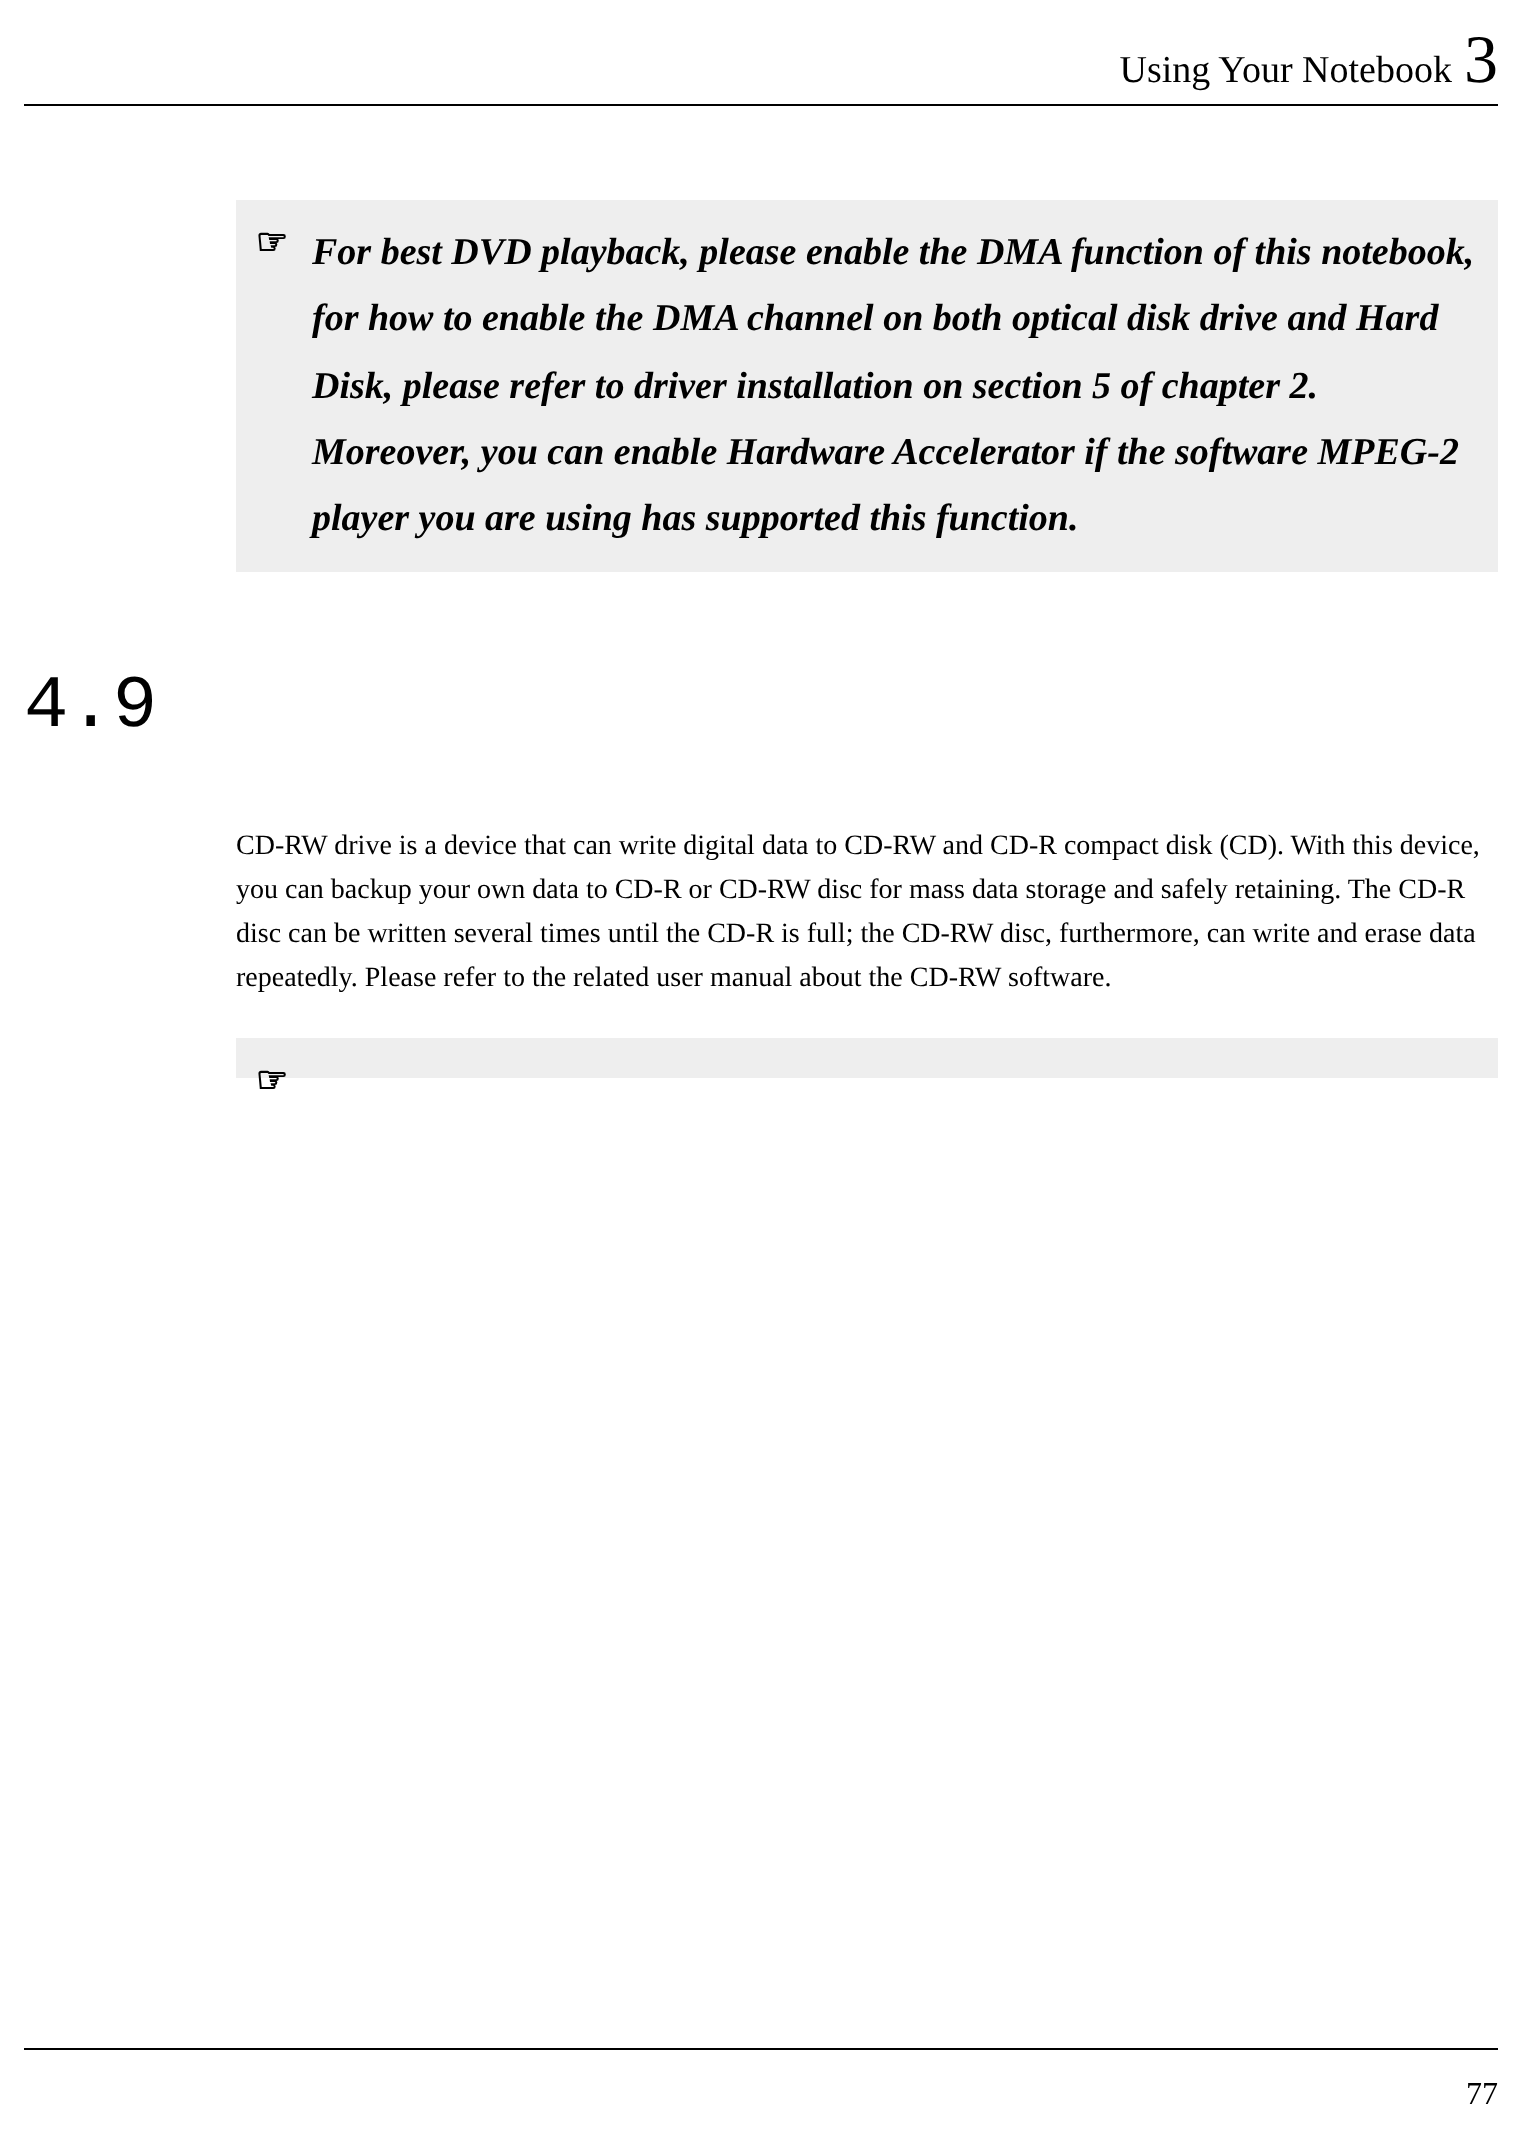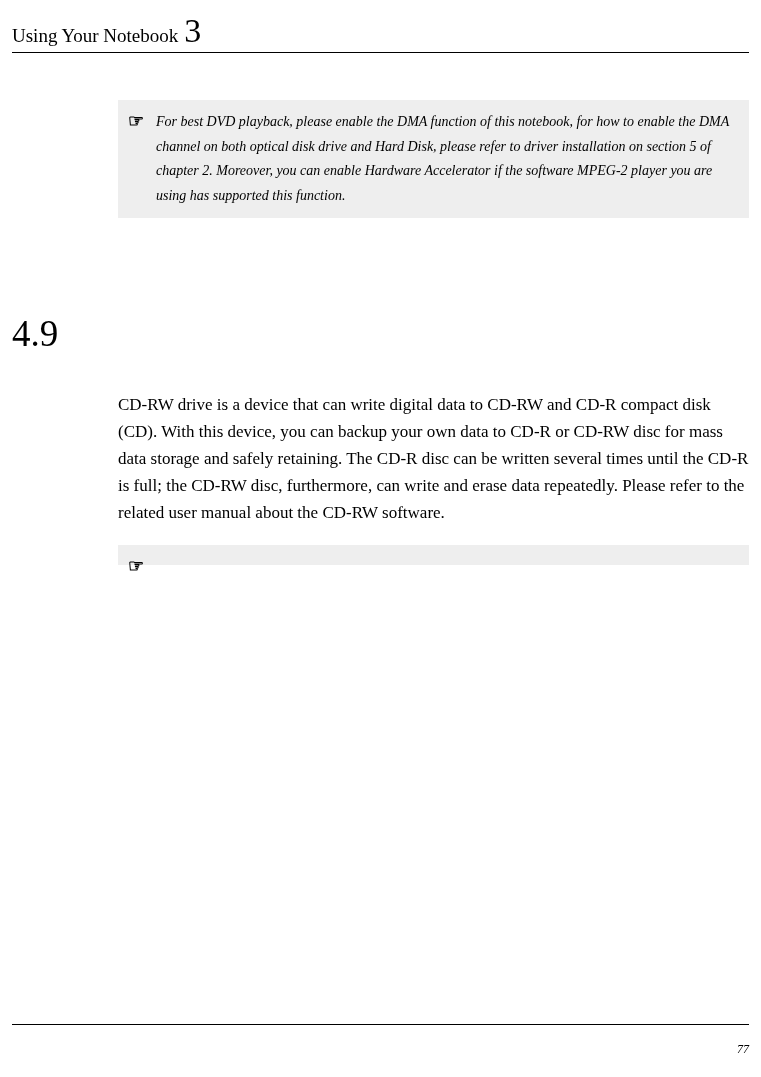--- a/index.html
+++ b/index.html
@@ -14,20 +14,21 @@
       font-family: Garamond, Georgia, serif;
       position: relative;
       color: #000;
     }
     .header {
       position: absolute;
       top: 14px;
       left: 12px;
       right: 12px;
       display: flex;
+      justify-content: flex-end;
       align-items: baseline;
       border-bottom: 1.5px solid #000;
       padding-bottom: 4px;
     }
     .header-title {
       font-size: 19px;
       font-family: Garamond, Georgia, serif;
     }
     .header-chapter {
       font-size: 34px;
@@ -49,65 +50,63 @@
     }
     .note-icon {
       position: absolute;
       left: 10px;
       top: 10px;
       font-size: 18px;
       font-weight: bold;
     }
     .note-text {
       font-style: italic;
-      font-weight: normal;
-      font-size: 14px;
+      font-weight: bold;
+      font-size: 19px;
       line-height: 1.75;
       padding-left: 28px;
       font-family: Garamond, Georgia, serif;
     }
     .section-row {
       display: flex;
       margin-top: 45px;
       margin-bottom: 22px;
     }
     .section-number {
       font-size: 37px;
       width: 106px;
       flex-shrink: 0;
-      font-family: Liberation Serif, serif;
+      font-family: Liberation Mono, monospace;
       line-height: 1.25;
-      margin-top: 48px;
     }
     .section-title {
       font-size: 37px;
       font-family: Garamond, Georgia, serif;
       line-height: 1.25;
     }
     .body-text {
       margin-left: 106px;
-      font-size: 17px;
+      font-size: 14px;
       line-height: 1.58;
       font-family: Garamond, Georgia, serif;
       margin-bottom: 18px;
       margin-top: 35px;
     }
     .footer {
       position: absolute;
       bottom: 20px;
       left: 12px;
       right: 12px;
       border-top: 1px solid #000;
       padding-top: 14px;
       text-align: right;
     }
     .page-number {
-      font-size: 12px;
+      font-size: 16px;
       font-family: Garamond, Georgia, serif;
-      font-style: italic;
     }
   </style>
 </head>
 <body>
 
 <div class="header">
   <span class="header-title">Using Your Notebook</span>
   <span class="header-chapter">3</span>
 </div>
 

